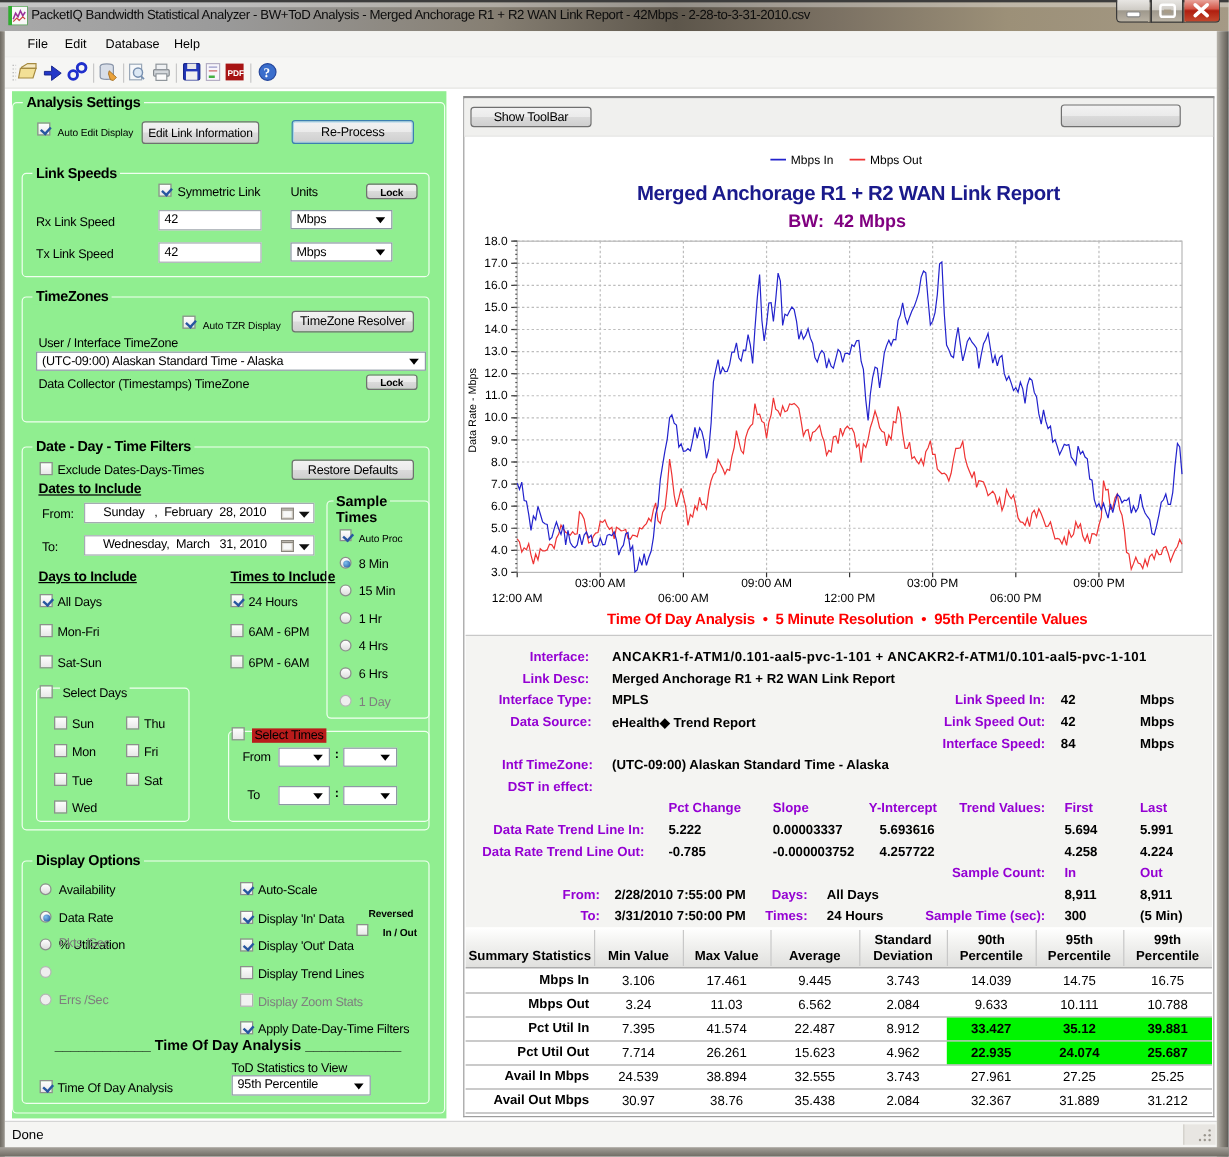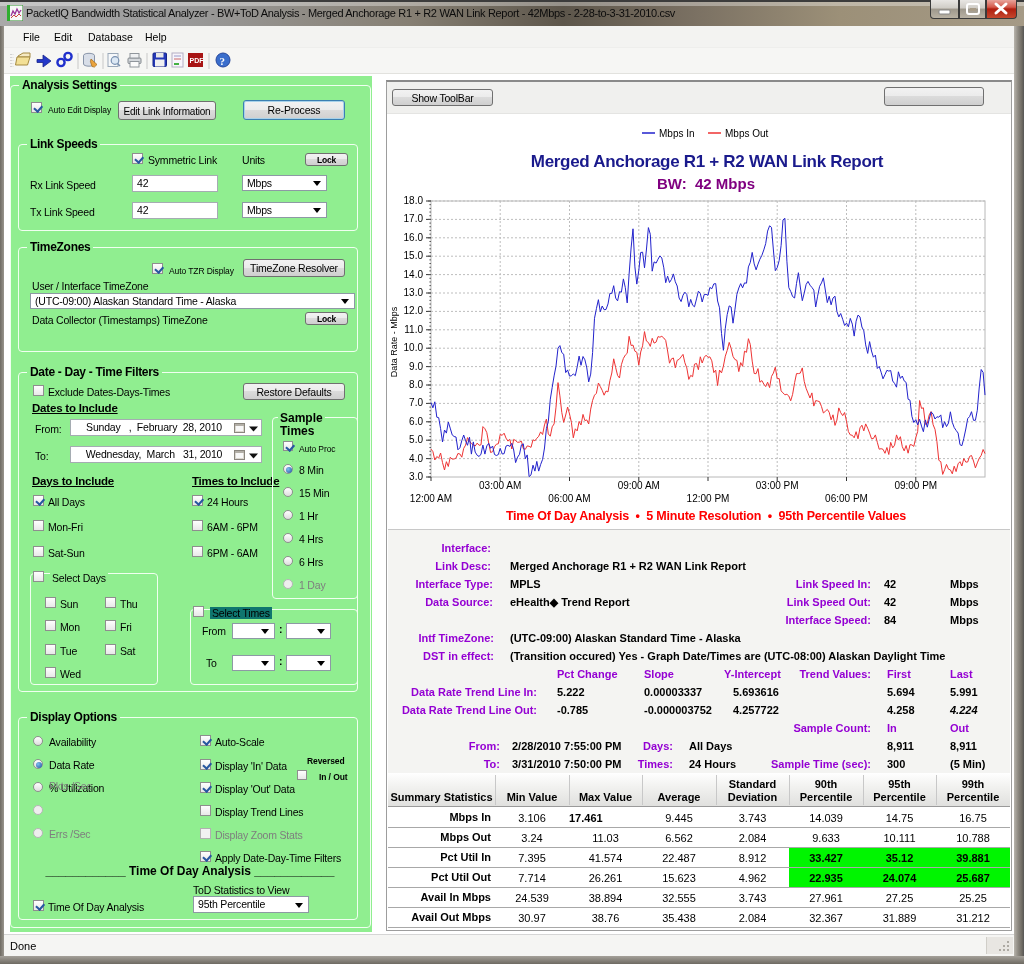--- a/index.html
+++ b/index.html
@@ -254,21 +254,21 @@
     <div class="lbl" style="left:50px; top:592px;">Wed</div>
   <div class="cb" style="left:95px; top:521px;"></div>
     <div class="lbl" style="left:110px; top:522px;">Thu</div>
   <div class="cb" style="left:95px; top:544px;"></div>
     <div class="lbl" style="left:110px; top:545px;">Fri</div>
   <div class="cb" style="left:95px; top:568px;"></div>
     <div class="lbl" style="left:110px; top:569px;">Sat</div>
 
   <div class="gb" style="left:180px; top:533px; width:168px; height:76px;"></div>
   <div class="cb" style="left:183px; top:530px;"></div>
-  <div class="lbl" style="left:200px; top:531px; background:#0f766e; padding:0 2px;">Select Times</div>
+  <div class="lbl" style="left:200px; top:531px; background:#b91c1c; padding:0 2px;">Select Times</div>
   <div class="lbl" style="left:192px; top:549px;">From</div>
   <div class="dd" style="left:222px; top:547px; width:43px; height:16px;"></div>
   <div class="lbl" style="left:269px; top:547px; font-weight:bold;">:</div>
   <div class="dd" style="left:276px; top:547px; width:45px; height:16px;"></div>
   <div class="lbl" style="left:196px; top:581px;">To</div>
   <div class="dd" style="left:222px; top:579px; width:43px; height:16px;"></div>
   <div class="lbl" style="left:269px; top:579px; font-weight:bold;">:</div>
   <div class="dd" style="left:276px; top:579px; width:45px; height:16px;"></div>
 
   <div class="gb" style="left:8px; top:641px; width:340px; height:203px;">
@@ -466,57 +466,57 @@
         <line x1="41.4" y1="90.68" x2="43" y2="90.68" stroke="#555" stroke-width="1"></line>
         <line x1="40.0" y1="87.00" x2="43" y2="87.00" stroke="#555" stroke-width="1"></line>
     <text x="9" y="228" font-size="9" fill="#000" transform="rotate(-90 9 228)" text-anchor="middle">Data Rate - Mbps</text>
     <polyline points="43.0,335.1 44.9,337.6 46.8,346.0 48.8,342.5 50.7,344.1 52.6,339.0 54.5,348.6 56.5,356.0 58.4,347.7 60.3,352.5 62.2,343.3 64.2,345.1 66.1,345.0 68.0,344.1 69.9,339.5 71.9,340.0 73.8,343.2 75.7,334.4 77.6,331.1 79.5,323.6 81.5,327.0 83.4,329.6 85.3,330.8 87.2,332.0 89.2,329.1 91.1,331.3 93.0,330.8 94.9,312.6 96.9,314.7 98.8,318.6 100.7,329.0 102.6,338.5 104.6,337.7 106.5,332.7 108.4,330.2 110.3,329.8 112.2,320.5 114.2,321.3 116.1,319.2 118.0,324.1 119.9,327.1 121.9,325.4 123.8,335.0 125.7,325.4 127.6,326.6 129.6,328.3 131.5,328.1 133.4,327.2 135.3,334.6 137.3,335.3 139.2,331.9 141.1,332.3 143.0,333.4 145.0,325.8 146.9,326.8 148.8,324.3 150.7,322.3 152.6,317.9 154.6,320.5 156.5,310.9 158.4,305.1 160.3,319.9 162.3,322.2 164.2,312.8 166.1,309.9 168.0,293.2 170.0,268.6 171.9,281.9 173.8,298.5 175.7,308.4 177.7,301.0 179.6,293.0 181.5,299.9 183.4,308.3 185.3,323.8 187.3,314.8 189.2,316.9 191.1,307.5 193.0,311.0 195.0,300.4 196.9,306.6 198.8,305.9 200.7,310.0 202.7,295.1 204.6,286.4 206.5,281.2 208.4,279.3 210.4,269.0 212.3,272.6 214.2,276.3 216.1,281.2 218.0,277.0 220.0,277.9 221.9,266.6 223.8,259.0 225.7,244.8 227.7,253.7 229.6,261.5 231.5,264.0 233.4,250.7 235.4,244.4 237.3,241.1 239.2,239.3 241.1,222.3 243.1,231.5 245.0,231.1 246.9,237.2 248.8,238.3 250.8,251.1 252.7,238.0 254.6,231.8 256.5,217.6 258.4,227.0 260.4,228.5 262.3,232.4 264.2,224.3 266.1,229.1 268.1,228.1 270.0,222.6 271.9,223.2 273.8,222.3 275.8,224.0 277.7,226.4 279.6,237.0 281.5,249.2 283.5,244.8 285.4,244.0 287.3,253.8 289.2,246.3 291.1,245.4 293.1,242.9 295.0,240.4 296.9,248.8 298.8,253.9 300.8,265.4 302.7,261.4 304.6,262.7 306.5,250.2 308.5,249.4 310.4,255.7 312.3,242.8 314.2,249.0 316.2,243.3 318.1,241.2 320.0,243.3 321.9,242.9 323.8,246.8 325.8,258.6 327.7,256.1 329.6,271.6 331.5,256.0 333.5,258.9 335.4,252.1 337.3,242.2 339.2,236.4 341.2,228.4 343.1,234.3 345.0,242.4 346.9,245.5 348.9,246.4 350.8,257.6 352.7,248.6 354.6,252.3 356.5,237.2 358.5,238.3 360.4,224.7 362.3,230.5 364.2,247.1 366.2,259.5 368.1,259.7 370.0,254.6 371.9,268.2 373.9,266.6 375.8,270.1 377.7,272.6 379.6,268.2 381.6,273.6 383.5,262.4 385.4,259.1 387.3,253.2 389.2,264.6 391.2,264.6 393.1,276.9 395.0,278.9 396.9,280.8 398.9,280.3 400.8,282.0 402.7,286.8 404.6,280.4 406.6,268.7 408.5,259.6 410.4,259.6 412.3,259.1 414.3,253.9 416.2,267.3 418.1,274.3 420.0,279.1 422.0,284.0 423.9,278.9 425.8,292.1 427.7,286.6 429.6,287.0 431.6,287.7 433.5,292.6 435.4,299.0 437.3,297.3 439.3,295.4 441.2,298.3 443.1,305.8 445.0,300.8 447.0,311.4 448.9,306.1 450.8,293.9 452.7,298.7 454.7,301.6 456.6,298.5 458.5,307.3 460.4,317.6 462.3,320.9 464.3,321.3 466.2,323.8 468.1,317.7 470.0,324.8 472.0,313.8 473.9,311.2 475.8,316.9 477.7,309.9 479.7,314.2 481.6,319.1 483.5,324.7 485.4,324.5 487.4,320.9 489.3,328.3 491.2,335.2 493.1,334.7 495.0,335.3 497.0,339.3 498.9,333.5 500.8,340.5 502.7,328.4 504.7,333.8 506.6,331.2 508.5,320.9 510.4,326.1 512.4,322.7 514.3,332.7 516.2,336.9 518.1,331.5 520.1,339.2 522.0,330.7 523.9,330.9 525.8,332.4 527.8,323.5 529.7,317.4 531.6,286.5 533.5,294.4 535.4,293.8 537.4,310.3 539.3,309.4 541.2,300.9 543.1,297.6 545.1,310.7 547.0,315.3 548.9,327.4 550.8,346.3 552.8,347.7 554.7,360.4 556.6,355.7 558.5,350.4 560.5,355.2 562.4,355.9 564.3,359.8 566.2,352.2 568.1,357.6 570.1,349.8 572.0,347.7 573.9,352.0 575.8,344.5 577.8,348.1 579.7,348.0 581.6,342.4 583.5,341.5 585.5,347.0 587.4,353.9 589.3,348.9 591.2,344.3 593.2,341.4 595.1,335.5 597.0,339.6" fill="none" stroke="#ee3333" stroke-width="1"></polyline>
     <polyline points="43.0,288.6 44.9,293.8 46.8,287.8 48.8,303.2 50.7,303.7 52.6,314.7 54.5,328.0 56.5,316.0 58.4,319.1 60.3,308.0 62.2,314.1 64.2,320.9 66.1,322.5 68.0,323.0 69.9,335.8 71.9,333.8 73.8,326.7 75.7,321.0 77.6,326.8 79.5,331.3 81.5,323.2 83.4,340.1 85.3,327.9 87.2,338.1 89.2,341.3 91.1,342.5 93.0,340.1 94.9,331.1 96.9,340.1 98.8,331.9 100.7,329.4 102.6,334.3 104.6,332.0 106.5,340.5 108.4,341.5 110.3,340.6 112.2,334.3 114.2,340.0 116.1,339.7 118.0,332.1 119.9,331.3 121.9,332.4 123.8,329.3 125.7,336.0 127.6,348.6 129.6,343.1 131.5,340.3 133.4,330.9 135.3,329.8 137.3,344.7 139.2,340.9 141.1,362.6 143.0,360.9 145.0,351.2 146.9,357.1 148.8,347.4 150.7,357.1 152.6,350.6 154.6,345.4 156.5,334.0 158.4,314.5 160.3,307.7 162.3,285.2 164.2,273.4 166.1,261.9 168.0,252.2 170.0,234.1 171.9,231.6 173.8,238.6 175.7,240.2 177.7,258.6 179.6,255.9 181.5,262.1 183.4,261.8 185.3,259.9 187.3,261.7 189.2,252.9 191.1,242.1 193.0,251.3 195.0,242.5 196.9,245.8 198.8,253.9 200.7,267.9 202.7,260.1 204.6,238.5 206.5,204.3 208.4,194.7 210.4,185.7 212.3,197.8 214.2,192.0 216.1,195.7 218.0,195.5 220.0,189.9 221.9,179.4 223.8,179.4 225.7,171.7 227.7,184.1 229.6,186.9 231.5,177.7 233.4,178.2 235.4,164.9 237.3,173.6 239.2,188.9 241.1,160.2 243.1,134.0 245.0,114.8 246.9,152.9 248.8,170.1 250.8,156.3 252.7,138.5 254.6,138.2 256.5,153.8 258.4,136.0 260.4,113.6 262.3,120.3 264.2,157.2 266.1,147.9 268.1,149.1 270.0,145.2 271.9,141.9 273.8,144.0 275.8,153.8 277.7,168.7 279.6,162.1 281.5,168.5 283.5,165.3 285.4,159.9 287.3,167.8 289.2,172.0 291.1,184.0 293.1,187.6 295.0,181.2 296.9,178.2 298.8,180.5 300.8,192.8 302.7,185.4 304.6,191.2 306.5,192.8 308.5,184.9 310.4,177.2 312.3,179.4 314.2,188.0 316.2,180.6 318.1,180.3 320.0,181.4 321.9,173.4 323.8,174.8 325.8,169.9 327.7,169.6 329.6,187.0 331.5,193.8 333.5,219.4 335.4,236.3 337.3,214.3 339.2,200.6 341.2,191.9 343.1,193.0 345.0,209.2 346.9,195.9 348.9,180.3 350.8,174.0 352.7,169.6 354.6,173.8 356.5,168.9 358.5,169.2 360.4,152.9 362.3,148.4 364.2,138.4 366.2,149.9 368.1,155.8 370.0,150.1 371.9,145.2 373.9,141.3 375.8,135.9 377.7,129.6 379.6,117.1 381.6,111.8 383.5,113.4 385.4,136.0 387.3,156.7 389.2,153.7 391.2,146.5 393.1,131.5 395.0,105.9 396.9,104.3 398.9,147.2 400.8,173.6 402.7,177.4 404.6,182.5 406.6,184.0 408.5,169.5 410.4,158.7 412.3,173.0 414.3,186.7 416.2,179.2 418.1,170.5 420.0,167.4 422.0,171.2 423.9,173.4 425.8,176.1 427.7,193.0 429.6,182.2 431.6,172.4 433.5,168.9 435.4,163.8 437.3,176.0 439.3,188.6 441.2,182.2 443.1,190.8 445.0,184.0 447.0,182.2 448.9,197.4 450.8,202.9 452.7,199.5 454.7,205.3 456.6,211.5 458.5,209.1 460.4,212.8 462.3,204.4 464.3,210.1 466.2,222.1 468.1,207.2 470.0,201.1 472.0,202.9 473.9,213.0 475.8,216.8 477.7,230.9 479.7,239.4 481.6,227.6 483.5,237.0 485.4,243.2 487.4,241.1 489.3,254.5 491.2,252.4 493.1,258.2 495.0,264.8 497.0,260.6 498.9,256.3 500.8,257.1 502.7,256.5 504.7,267.0 506.6,269.5 508.5,273.2 510.4,257.8 512.4,264.4 514.3,262.0 516.2,266.9 518.1,268.4 520.1,285.2 522.0,286.2 523.9,302.3 525.8,308.5 527.8,305.6 529.7,310.9 531.6,305.3 533.5,312.1 535.4,317.7 537.4,305.9 539.3,313.2 541.2,305.2 543.1,297.9 545.1,300.1 547.0,305.0 548.9,302.8 550.8,303.2 552.8,300.9 554.7,313.7 556.6,307.7 558.5,312.6 560.5,309.0 562.4,297.8 564.3,308.3 566.2,313.5 568.1,316.4 570.1,319.1 572.0,330.7 573.9,331.7 575.8,324.3 577.8,315.0 579.7,304.6 581.6,302.5 583.5,297.7 585.5,306.3 587.4,306.3 589.3,296.3 591.2,274.0 593.2,255.5 595.1,258.4 597.0,281.1" fill="none" stroke="#2222cc" stroke-width="1"></polyline>
     <text x="318" y="406" font-size="12.5" font-weight="bold" text-anchor="middle" fill="#ff0000" letter-spacing="-0.2">Time Of Day Analysis&nbsp;&nbsp;•&nbsp;&nbsp;5 Minute Resolution&nbsp;&nbsp;•&nbsp;&nbsp;95th Percentile Values</text>
   </svg>
 </div>
   <div id="info-panel">
     <div class="pl" style="left:0; width:103px; text-align:right; top:12px;">Interface:</div>
+    <div class="pv" style="left:122px; top:12px; letter-spacing:0.35px;">ANCAKR1-f-ATM1/0.101-aal5-pvc-1-101 + ANCAKR2-f-ATM1/0.101-aal5-pvc-1-101</div>
     <div class="pl" style="left:0; width:103px; text-align:right; top:30px;">Link Desc:</div>
     <div class="pv" style="left:122px; top:30px;">Merged Anchorage R1 + R2 WAN Link Report</div>
     <div class="pl" style="left:0; width:105px; text-align:right; top:48px;">Interface Type:</div>
     <div class="pv" style="left:122px; top:48px;">MPLS</div>
     <div class="pl" style="left:316px; width:167px; text-align:right; top:48px;">Link Speed In:</div>
     <div class="pv" style="left:496px; top:48px;">42</div>
     <div class="pv" style="left:562px; top:48px;">Mbps</div>
     <div class="pl" style="left:0; width:105px; text-align:right; top:66px;">Data Source:</div>
     <div class="pv" style="left:122px; top:66px;">eHealth◆ Trend Report</div>
     <div class="pl" style="left:316px; width:167px; text-align:right; top:66px;">Link Speed Out:</div>
     <div class="pv" style="left:496px; top:66px;">42</div>
     <div class="pv" style="left:562px; top:66px;">Mbps</div>
     <div class="pl" style="left:316px; width:167px; text-align:right; top:84px;">Interface Speed:</div>
     <div class="pv" style="left:496px; top:84px;">84</div>
     <div class="pv" style="left:562px; top:84px;">Mbps</div>
     <div class="pl" style="left:0; width:106px; text-align:right; top:102px;">Intf TimeZone:</div>
     <div class="pv" style="left:122px; top:102px;">(UTC-09:00) Alaskan Standard Time - Alaska</div>
     <div class="pl" style="left:0; width:106px; text-align:right; top:120px;">DST in effect:</div>
-    <div class="pv" style="left:122px; top:120px;">(Transition occured) Yes - Graph Date/Times are (UTC-08:00) Alaskan Daylight Time</div>
     <div class="pl" style="left:169px; top:138px;">Pct Change</div>
     <div class="pl" style="left:256px; top:138px;">Slope</div>
     <div class="pl" style="left:336px; top:138px;">Y-Intercept</div>
     <div class="pl" style="left:316px; width:167px; text-align:right; top:138px;">Trend Values:</div>
     <div class="pl" style="left:499px; top:138px;">First</div>
     <div class="pl" style="left:562px; top:138px;">Last</div>
     <div class="pl" style="left:0; width:149px; text-align:right; top:156px;">Data Rate Trend Line In:</div>
     <div class="pv" style="left:169px; top:156px;">5.222</div>
     <div class="pv" style="left:256px; top:156px;">0.00003337</div>
     <div class="pv" style="left:345px; top:156px;">5.693616</div>
     <div class="pv" style="left:499px; top:156px;">5.694</div>
     <div class="pv" style="left:562px; top:156px;">5.991</div>
     <div class="pl" style="left:0; width:149px; text-align:right; top:174px;">Data Rate Trend Line Out:</div>
     <div class="pv" style="left:169px; top:174px;">-0.785</div>
     <div class="pv" style="left:256px; top:174px;">-0.000003752</div>
     <div class="pv" style="left:345px; top:174px;">4.257722</div>
     <div class="pv" style="left:499px; top:174px;">4.258</div>
-    <div class="pv" style="left:562px; top:174px;font-style:italic;">4.224</div>
+    <div class="pv" style="left:562px; top:174px;">4.224</div>
     <div class="pl" style="left:316px; width:167px; text-align:right; top:192px;">Sample Count:</div>
     <div class="pl" style="left:499px; top:192px;">In</div>
     <div class="pl" style="left:562px; top:192px;">Out</div>
     <div class="pl" style="left:0; width:112px; text-align:right; top:210px;">From:</div>
     <div class="pv" style="left:124px; top:210px;">2/28/2010 7:55:00 PM</div>
     <div class="pl" style="left:225px; width:60px; text-align:right; top:210px;">Days:</div>
     <div class="pv" style="left:301px; top:210px;">All Days</div>
     <div class="pv" style="left:499px; top:210px;">8,911</div>
     <div class="pv" style="left:562px; top:210px;">8,911</div>
     <div class="pl" style="left:0; width:112px; text-align:right; top:228px;">To:</div>
@@ -539,21 +539,21 @@
     <div style="position:absolute;left:0;top:18px;width:107px;text-align:center;font-weight:bold;font-size:11px;">Summary Statistics</div>
     <div style="position:absolute;left:107px;top:18px;width:74px;text-align:center;font-weight:bold;font-size:11px;line-height:13px;">Min Value</div>
     <div style="position:absolute;left:181px;top:18px;width:73px;text-align:center;font-weight:bold;font-size:11px;line-height:13px;">Max Value</div>
     <div style="position:absolute;left:254px;top:18px;width:74px;text-align:center;font-weight:bold;font-size:11px;line-height:13px;">Average</div>
     <div style="position:absolute;left:328px;top:5px;width:73px;text-align:center;font-weight:bold;font-size:11px;line-height:13px;">Standard<br>Deviation</div>
     <div style="position:absolute;left:401px;top:5px;width:74px;text-align:center;font-weight:bold;font-size:11px;line-height:13px;">90th<br>Percentile</div>
     <div style="position:absolute;left:475px;top:5px;width:73px;text-align:center;font-weight:bold;font-size:11px;line-height:13px;">95th<br>Percentile</div>
     <div style="position:absolute;left:548px;top:5px;width:74px;text-align:center;font-weight:bold;font-size:11px;line-height:13px;">99th<br>Percentile</div>
     <div style="position:absolute;left:0;top:38px;width:103px;text-align:right;font-weight:bold;font-size:11px;">Mbps In</div>
     <div style="position:absolute;left:107px;top:39px;width:74px;text-align:center;font-size:11px;font-weight:normal;">3.106</div>
-    <div style="position:absolute;left:181px;top:39px;width:73px;text-align:left;font-size:11px;font-weight:bold;">17.461</div>
+    <div style="position:absolute;left:181px;top:39px;width:73px;text-align:center;font-size:11px;font-weight:normal;">17.461</div>
     <div style="position:absolute;left:254px;top:39px;width:74px;text-align:center;font-size:11px;font-weight:normal;">9.445</div>
     <div style="position:absolute;left:328px;top:39px;width:73px;text-align:center;font-size:11px;font-weight:normal;">3.743</div>
     <div style="position:absolute;left:401px;top:39px;width:74px;text-align:center;font-size:11px;font-weight:normal;">14.039</div>
     <div style="position:absolute;left:475px;top:39px;width:73px;text-align:center;font-size:11px;font-weight:normal;">14.75</div>
     <div style="position:absolute;left:548px;top:39px;width:74px;text-align:center;font-size:11px;font-weight:normal;">16.75</div>
     <div style="position:absolute;left:0;top:54px;width:622px;height:1px;background:#a8a8a8;"></div>
     <div style="position:absolute;left:0;top:58px;width:103px;text-align:right;font-weight:bold;font-size:11px;">Mbps Out</div>
     <div style="position:absolute;left:107px;top:59px;width:74px;text-align:center;font-size:11px;font-weight:normal;">3.24</div>
     <div style="position:absolute;left:181px;top:59px;width:73px;text-align:center;font-size:11px;font-weight:normal;">11.03</div>
     <div style="position:absolute;left:254px;top:59px;width:74px;text-align:center;font-size:11px;font-weight:normal;">6.562</div>

